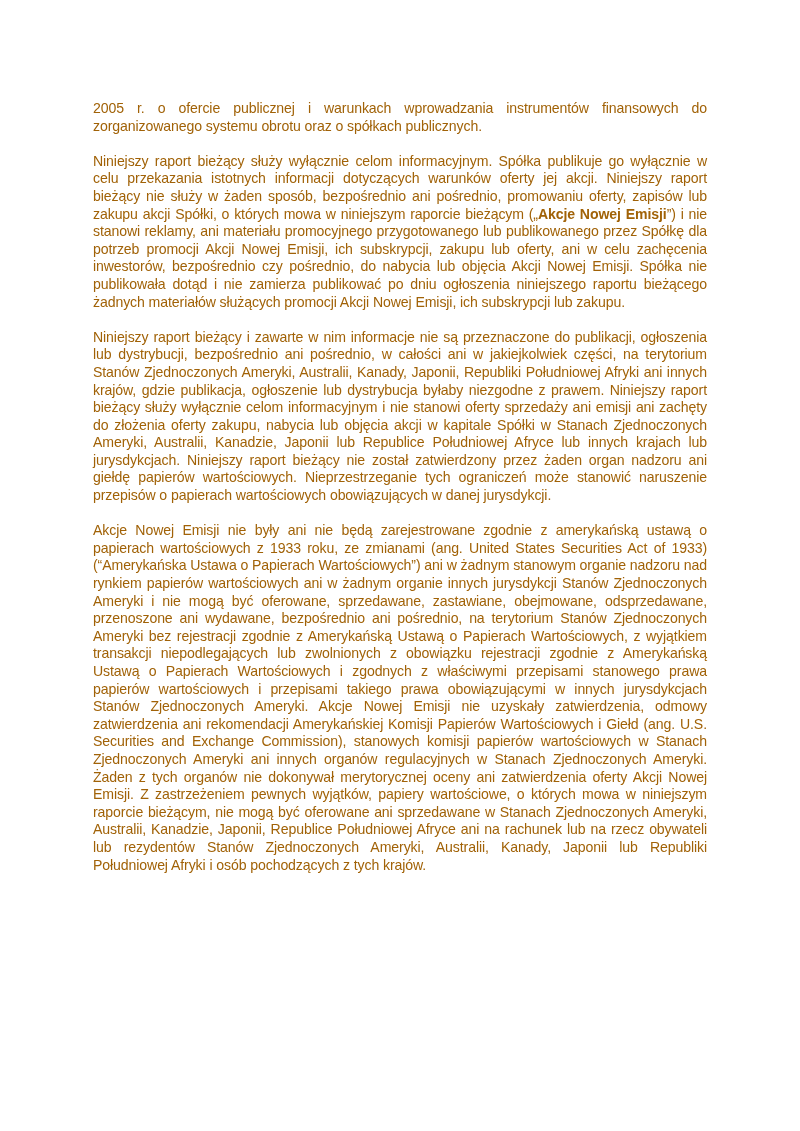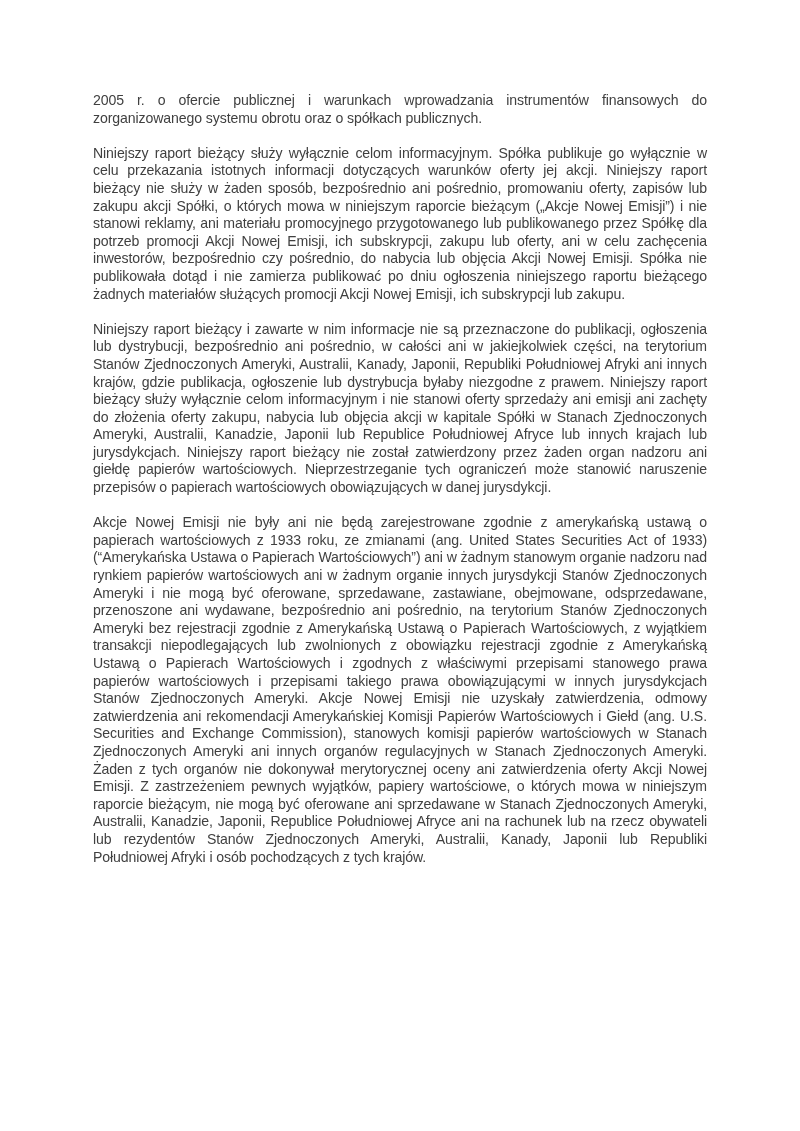--- a/index.html
+++ b/index.html
@@ -1,32 +1,32 @@
 <!DOCTYPE html>
 <html><head>
 <meta charset="utf-8">
 <style>
   html, body { margin: 0; padding: 0; background: #ffffff; }
   body { width: 800px; height: 1131px; position: relative; overflow: hidden; }
   .page {
     position: absolute;
     left: 93px;
-    top: 92px;
+    top: 100px;
     width: 614px;
     font-family: "Liberation Sans", sans-serif;
     font-size: 14.1px;
     line-height: 17.6px;
-    color: #404040;
+    color: #a16207;
   }
   .para {
     margin: 0 0 17.6px 0;
     text-align: justify;
     letter-spacing: -0.1px;
   }
-  .bold { font-weight: normal; }
+  .bold { font-weight: bold; }
 </style>
 </head>
 <body>
 
 <div class="page">
   <p class="para">2005 r. o ofercie publicznej i warunkach wprowadzania instrumentów finansowych do zorganizowanego systemu obrotu oraz o spółkach publicznych.</p>
 
   <p class="para"><span>Niniejszy raport bieżący służy wyłącznie celom informacyjnym. Spółka publikuje go wyłącznie w celu przekazania istotnych informacji dotyczących warunków oferty jej akcji. Niniejszy raport bieżący nie służy w żaden sposób, bezpośrednio ani pośrednio, promowaniu oferty, zapisów lub zakupu akcji Spółki, o których mowa w niniejszym raporcie bieżącym („</span><span class="bold">Akcje Nowej Emisji</span><span>”) i nie stanowi reklamy, ani materiału promocyjnego przygotowanego lub publikowanego przez Spółkę dla potrzeb promocji Akcji Nowej Emisji, ich subskrypcji, zakupu lub oferty, ani w celu zachęcenia inwestorów, bezpośrednio czy pośrednio, do nabycia lub objęcia Akcji Nowej Emisji. Spółka nie publikowała dotąd i nie zamierza publikować po dniu ogłoszenia niniejszego raportu bieżącego żadnych materiałów służących promocji Akcji Nowej Emisji, ich subskrypcji lub zakupu.</span></p>
 
   <p class="para">Niniejszy raport bieżący i zawarte w nim informacje nie są przeznaczone do publikacji, ogłoszenia lub dystrybucji, bezpośrednio ani pośrednio, w całości ani w jakiejkolwiek części, na terytorium Stanów Zjednoczonych Ameryki, Australii, Kanady, Japonii, Republiki Południowej Afryki ani innych krajów, gdzie publikacja, ogłoszenie lub dystrybucja byłaby niezgodne z prawem. Niniejszy raport bieżący służy wyłącznie celom informacyjnym i nie stanowi oferty sprzedaży ani emisji ani zachęty do złożenia oferty zakupu, nabycia lub objęcia akcji w kapitale Spółki w Stanach Zjednoczonych Ameryki, Australii, Kanadzie, Japonii lub Republice Południowej Afryce lub innych krajach lub jurysdykcjach. Niniejszy raport bieżący nie został zatwierdzony przez żaden organ nadzoru ani giełdę papierów wartościowych. Nieprzestrzeganie tych ograniczeń może stanowić naruszenie przepisów o papierach wartościowych obowiązujących w danej jurysdykcji.</p>

